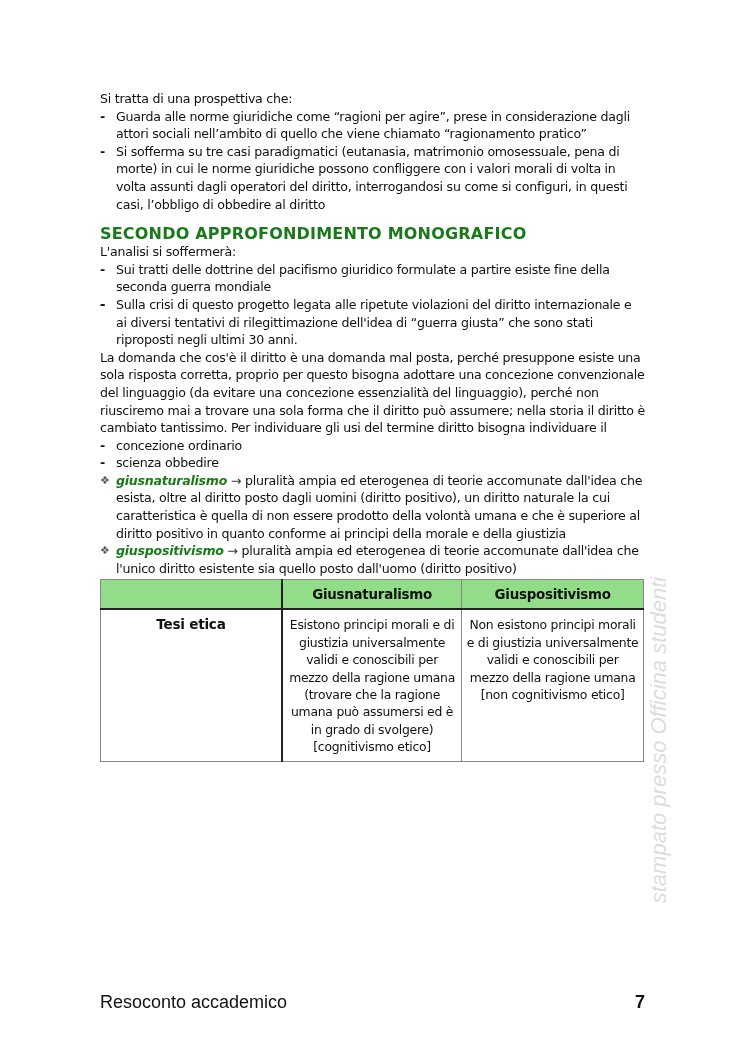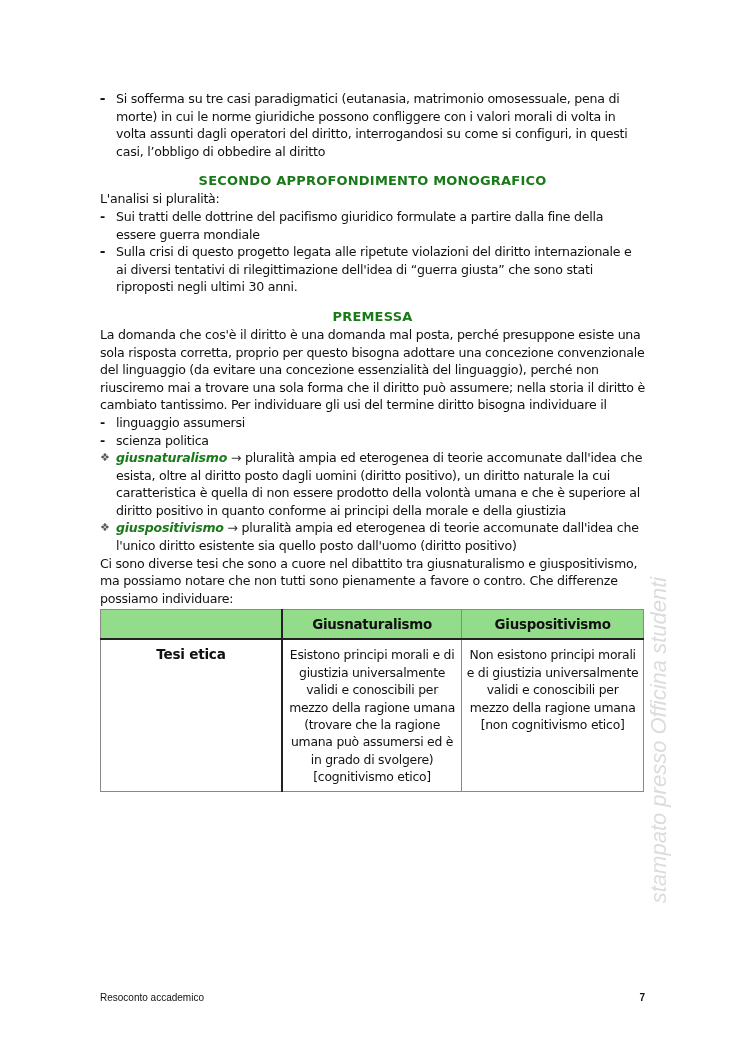--- a/index.html
+++ b/index.html
@@ -4,82 +4,81 @@
 <style>
   html, body { margin: 0; padding: 0; background: #ffffff; }
   body { width: 744px; height: 1053px; position: relative; overflow: hidden;
          font-family: "DejaVu Sans", sans-serif; color: #111; }
   .page { position: absolute; left: 100px; top: 90px; width: 545px;
           font-size: 12.6px; line-height: 17.6px; letter-spacing: -0.25px; }
   .p { margin: 0; }
   .ul { list-style: none; margin: 0; padding: 0; }
   .ul li { position: relative; padding-left: 16px; }
   .ul li .dash { position: absolute; left: 0; top: 0; font-weight: bold; }
-  .h { text-align: center; color: #1a7a1a; font-weight: bold; font-size: 13px;
+  .h { color: #1a7a1a; font-weight: bold; font-size: 16px;
        margin: 12px 0 0 0; line-height: 18px; letter-spacing: 0.2px; }
   .defs { list-style: none; margin: 0; padding: 0; }
   .defs li { position: relative; padding-left: 16px; }
   .defs li .diamond { position: absolute; left: 0; top: 0; color: #555; font-size: 11px; }
   .term { color: #1a7a1a; font-weight: bold; font-style: italic; }
   .arrow { color: #333; }
   table.cmp { border-collapse: collapse; width: 544px; margin-top: 2px; font-size: 12.4px; }
   table.cmp th, table.cmp td { border: 1px solid #888; }
   table.cmp thead th { background: #93dc8a; height: 26px; font-weight: bold; font-size: 13.4px; }
   table.cmp td { vertical-align: top; text-align: center; padding: 6px 4px 2px 4px; line-height: 17.4px; }
   table.cmp td.rowhead { font-weight: bold; font-size: 13.6px; border-right: 2px solid #222; }
   table.cmp th.corner { border-right: 2px solid #222; }
   table.cmp thead tr { border-bottom: 2px solid #222; }
   .footer { position: absolute; top: 992px; left: 100px; width: 545px;
-            font-family: "Liberation Sans", sans-serif; font-size: 10px; }
+            font-family: "Liberation Sans", sans-serif; font-size: 18px; }
   .footer .pg { position: absolute; right: 0; top: 0; font-weight: bold; }
   .watermark { position: absolute; left: 648px; top: 540px; width: 22px; height: 400px; }
   .watermark span { position: absolute; left: 50%; top: 50%; white-space: nowrap;
                     transform: translate(-50%, -50%) rotate(-90deg); color: #dcdcdc;
                     font-style: italic; font-size: 22px; font-family: "Liberation Sans", sans-serif; }
 </style>
 </head>
 <body>
 
 <div class="page">
 
+  <p class="p">Si tratta di una prospettiva che:</p>
   <ul class="ul">
-    <li><span class="dash">-</span></li>
+    <li><span class="dash">-</span><span>Guarda alle norme giuridiche come “ragioni per agire”, prese in considerazione dagli attori sociali nell’ambito di quello che viene chiamato “ragionamento pratico”</span></li>
     <li><span class="dash">-</span><span>Si sofferma su tre casi paradigmatici (eutanasia, matrimonio omosessuale, pena di morte) in cui le norme giuridiche possono confliggere con i valori morali di volta in volta assunti dagli operatori del diritto, interrogandosi su come si configuri, in questi casi, l’obbligo di obbedire al diritto</span></li>
   </ul>
 
   <h2 class="h">SECONDO APPROFONDIMENTO MONOGRAFICO</h2>
-  <p class="p">L'analisi si pluralità:</p>
+  <p class="p">L'analisi si soffermerà:</p>
   <ul class="ul">
-    <li><span class="dash">-</span><span>Sui tratti delle dottrine del pacifismo giuridico formulate a partire dalla fine della essere guerra mondiale</span></li>
+    <li><span class="dash">-</span><span>Sui tratti delle dottrine del pacifismo giuridico formulate a partire esiste fine della seconda guerra mondiale</span></li>
     <li><span class="dash">-</span></li>
     <li><span class="dash">-</span><span>Sulla crisi di questo progetto legata alle ripetute violazioni del diritto internazionale e ai diversi tentativi di rilegittimazione dell'idea di “guerra giusta” che sono stati riproposti negli ultimi 30 anni.</span></li>
   </ul>
 
-  <h2 class="h">PREMESSA</h2>
   <p class="p">La domanda che cos'è il diritto è una domanda mal posta, perché presuppone esiste una sola risposta corretta, proprio per questo bisogna adottare una concezione convenzionale del linguaggio (da evitare una concezione essenzialità del linguaggio), perché non riusciremo mai a trovare una sola forma che il diritto può assumere; nella storia il diritto è cambiato tantissimo. Per individuare gli usi del termine diritto bisogna individuare il</p>
   <ul class="ul">
-    <li><span class="dash">-</span><span>linguaggio assumersi</span></li>
-    <li><span class="dash">-</span><span>scienza politica</span></li>
+    <li><span class="dash">-</span><span>concezione ordinario</span></li>
+    <li><span class="dash">-</span><span>scienza obbedire</span></li>
   </ul>
 
   <ul class="defs">
     <li>
       <span class="diamond">❖</span>
       <span class="term">giusnaturalismo</span>
       <span class="arrow">→</span>
       <span>pluralità ampia ed eterogenea di teorie accomunate dall'idea che esista, oltre al diritto posto dagli uomini (diritto positivo), un diritto naturale la cui caratteristica è quella di non essere prodotto della volontà umana e che è superiore al diritto positivo in quanto conforme ai principi della morale e della giustizia</span>
     </li>
     <li>
       <span class="diamond">❖</span>
       <span class="term">giuspositivismo</span>
       <span class="arrow">→</span>
       <span>pluralità ampia ed eterogenea di teorie accomunate dall'idea che l'unico diritto esistente sia quello posto dall'uomo (diritto positivo)</span>
     </li>
   </ul>
-  <p class="p">Ci sono diverse tesi che sono a cuore nel dibattito tra giusnaturalismo e giuspositivismo, ma possiamo notare che non tutti sono pienamente a favore o contro. Che differenze possiamo individuare:</p>
 
   <table class="cmp">
     <colgroup>
       <col style="width:182px">
         <col style="width:180px">
         <col style="width:182px">
     </colgroup>
     <thead>
       <tr>
         <th class="corner"></th>

